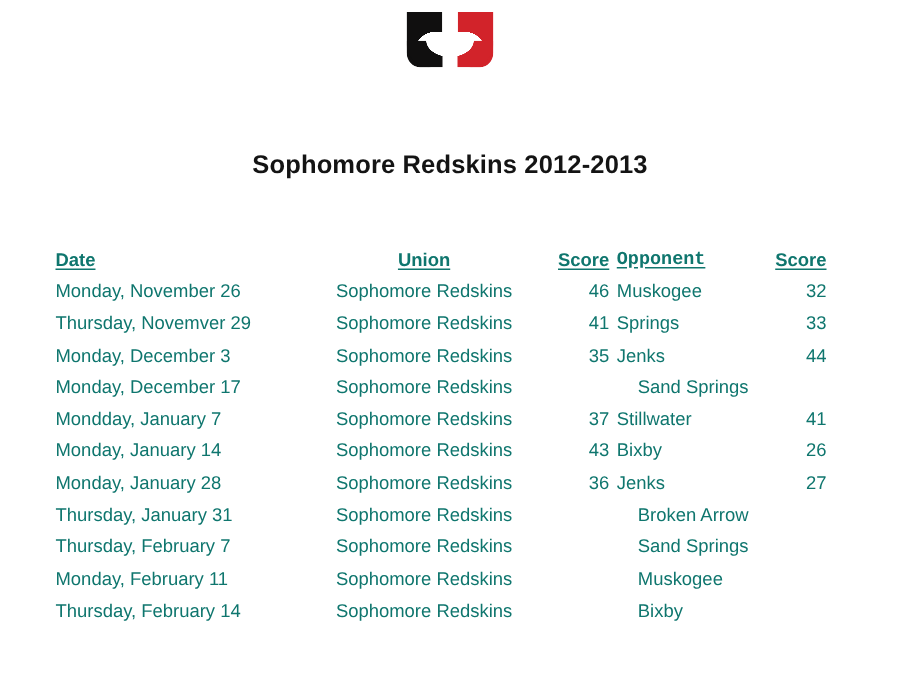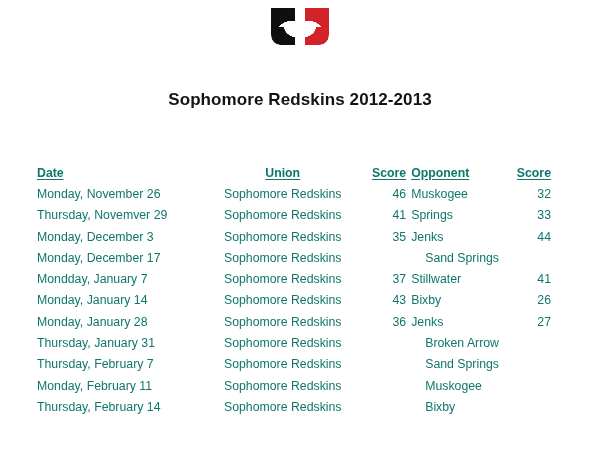--- a/index.html
+++ b/index.html
@@ -96,21 +96,21 @@
     background: #d2232a;
     border-bottom-right-radius: 16px 15px;
     -webkit-mask: radial-gradient(16px 11px at 0px 0px, transparent 98%, #000 100%);
             mask: radial-gradient(16px 11px at 0px 0px, transparent 98%, #000 100%);
   }
 
   
   #title {
     position: absolute;
     left: 0;
-    top: 90px;
+    top: 100px;
     width: 600px;
     text-align: center;
     font-size: 17px;
     font-weight: bold;
     letter-spacing: 0.1px;
     color: #141414;
   }
 
   
   #schedule {
@@ -141,21 +141,21 @@
     text-decoration: underline;
     text-underline-offset: 2px;
   }
 
   .col-date    { width: 166px; text-align: left;  }
   .col-union   { width: 180px; text-align: center; margin-top: 48px;  }
   .col-score1  { width: 39px;  text-align: right; }
   .col-opp     { width: 92px;  text-align: left;  padding-left: 5px !important; }
   .col-score2  { width: 37px;  text-align: right; }
 
-  thead .col-opp { padding-left: 5px !important; }
+  thead .col-opp { padding-left: 5px !important; font-family: Liberation Mono, monospace; }
 
   
   .note-cell {
     text-align: left;
     padding-left: 13px !important;
   }
   
   .opp-indent { padding-left: 19px !important; }
 </style>
 </head>

